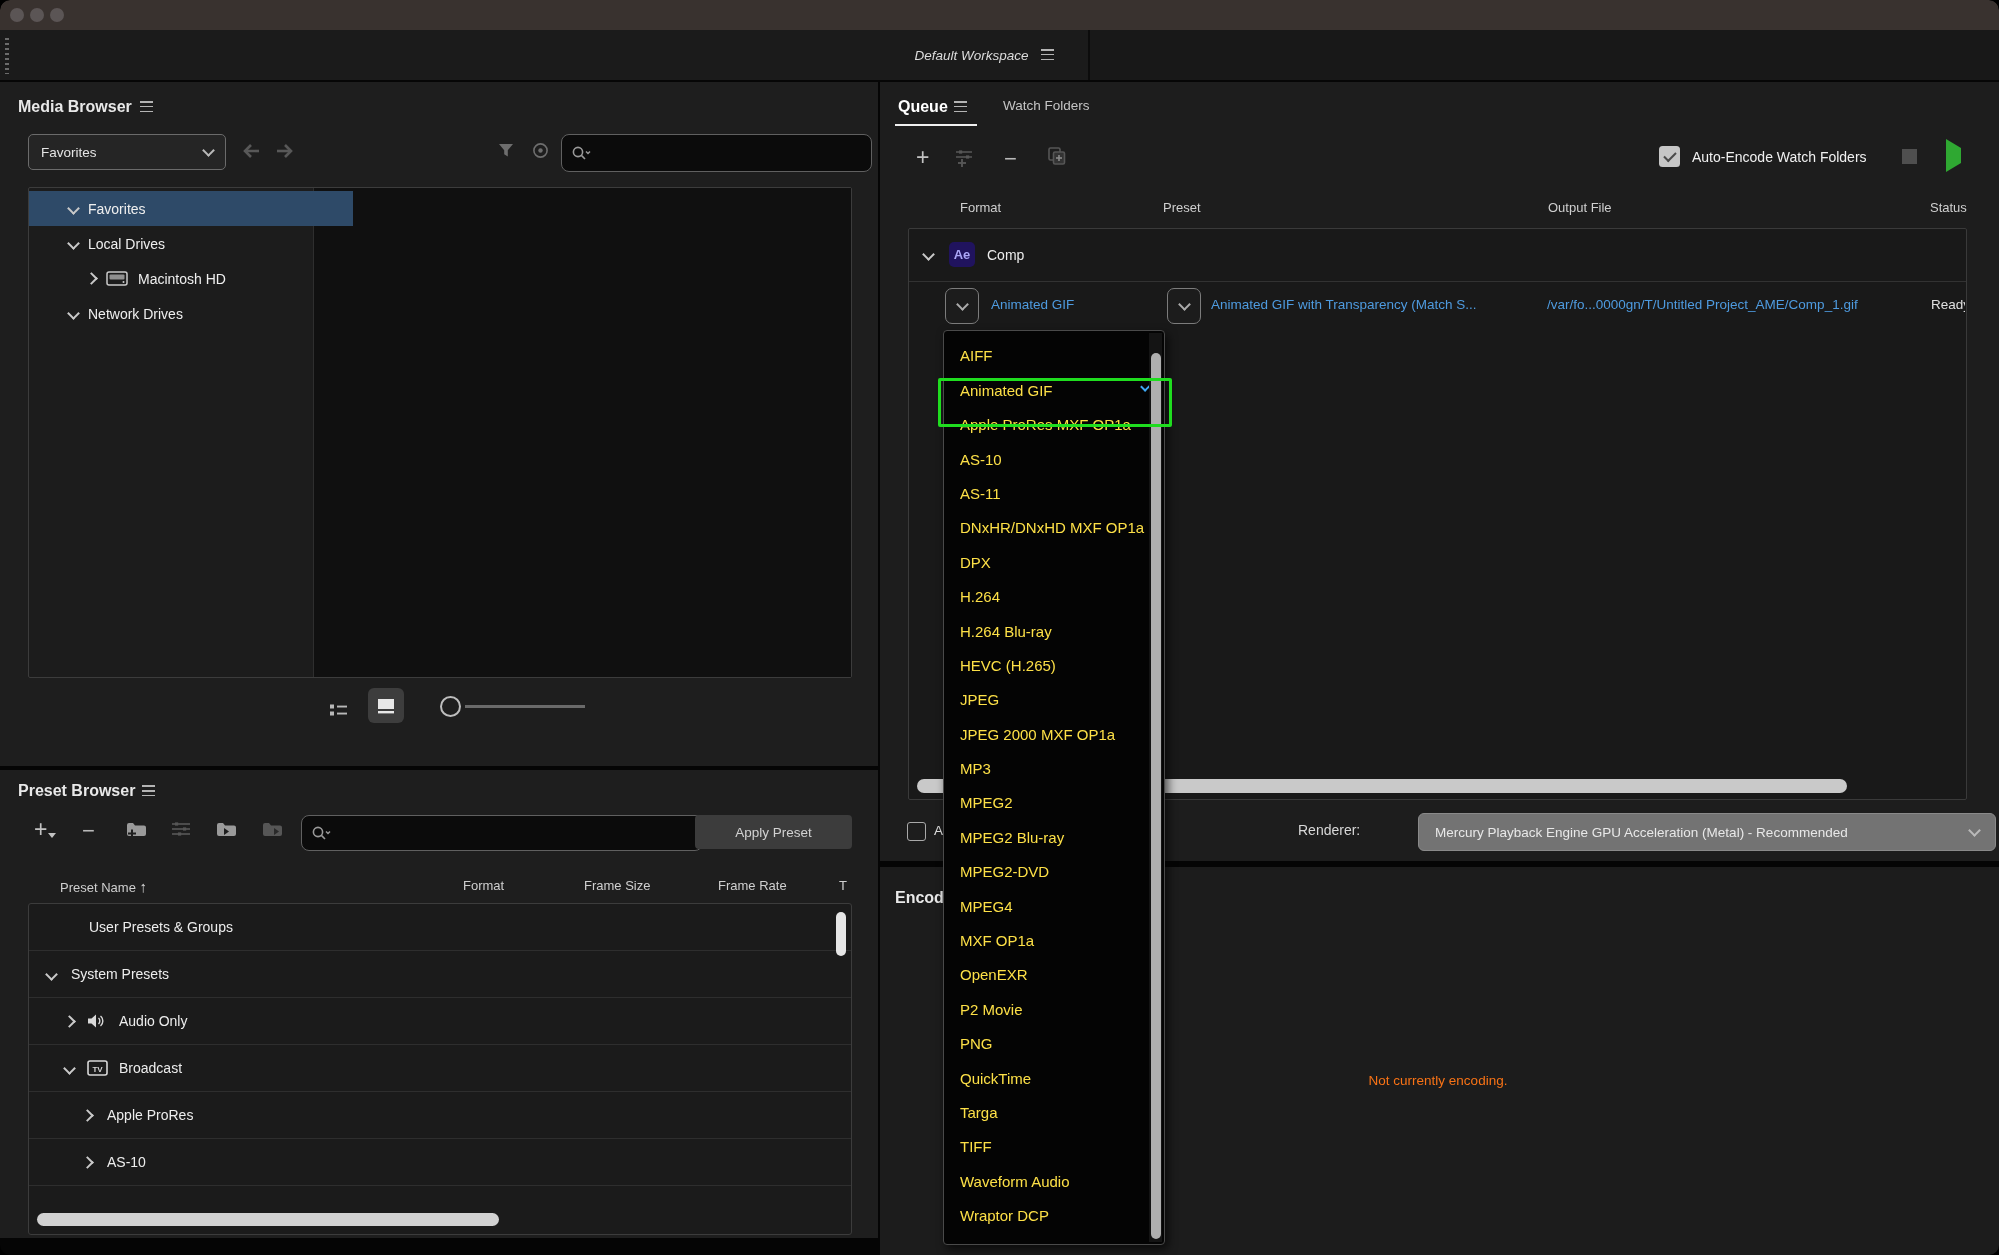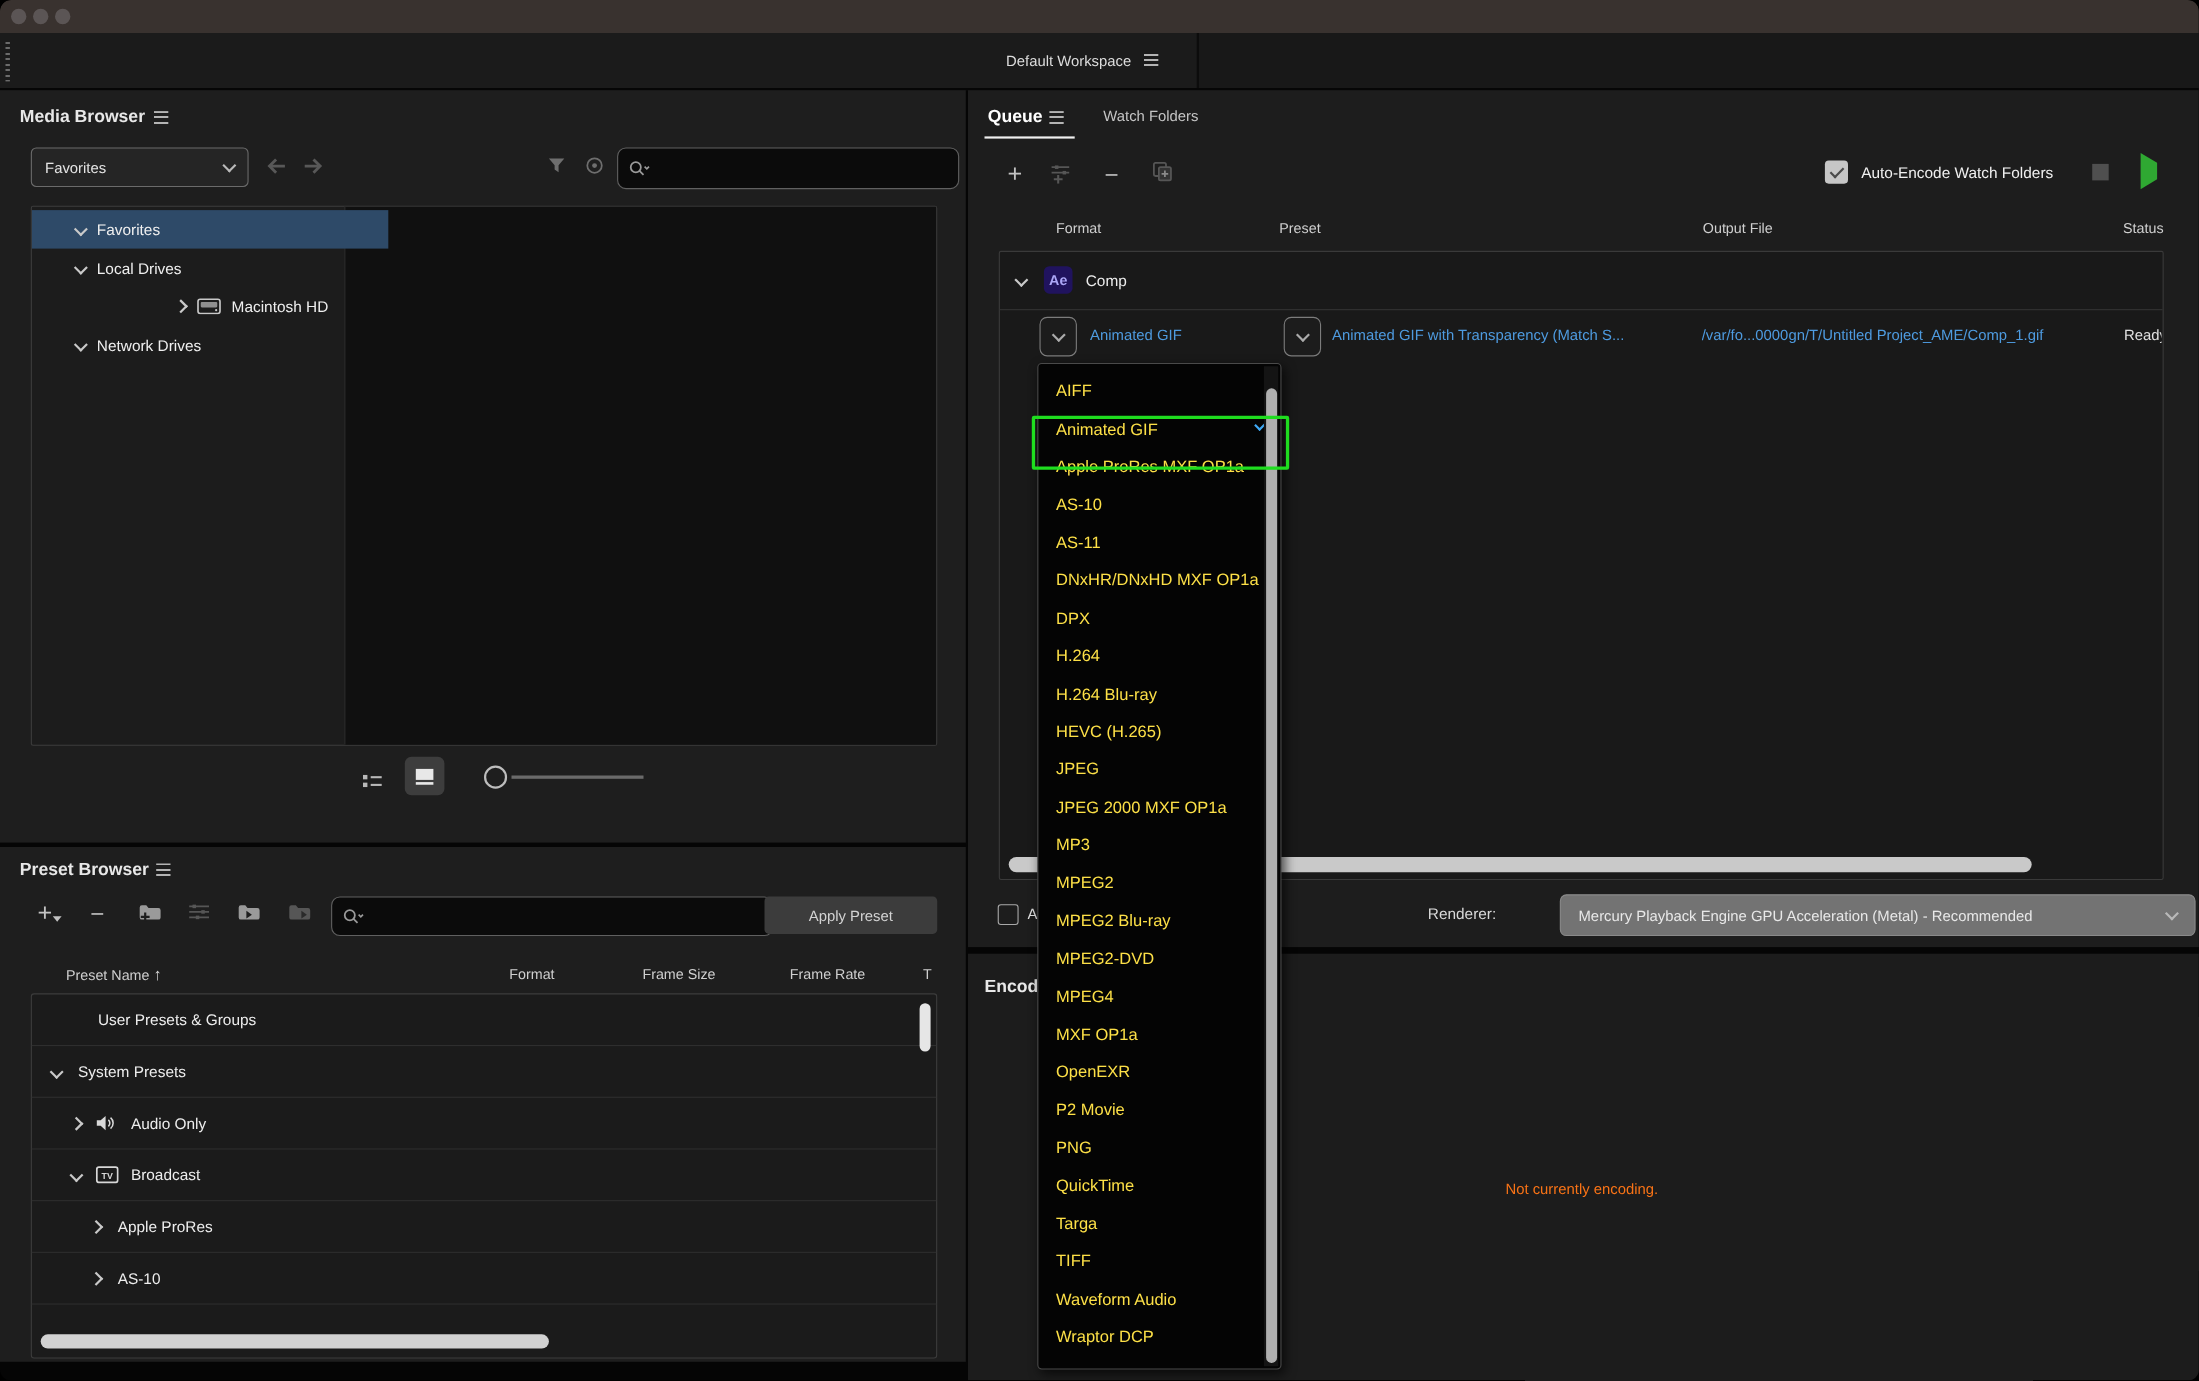--- a/index.html
+++ b/index.html
@@ -58,21 +58,21 @@
 <body>
 
 <div class="app">
 
   <div class="abs" style="left:0;top:0;width:1999px;height:30px;background:#39322F;border-radius:10px 10px 0 0;">
     <span class="abs" style="left:10px;top:8px;width:14px;height:14px;border-radius:50%;background:#5B5555;"></span>
     <span class="abs" style="left:30px;top:8px;width:14px;height:14px;border-radius:50%;background:#5B5555;"></span>
     <span class="abs" style="left:50px;top:8px;width:14px;height:14px;border-radius:50%;background:#5B5555;"></span>
   </div>
 
-  <div class="abs" style="left:0;top:30px;width:1999px;height:50px;background:#1B1B1B;border-bottom:2px solid #060606;">
+  <div class="abs" style="left:0;top:30px;width:1999px;height:50px;background:#1B1B1B;border-bottom:2px solid #060606;font-style:italic;">
     <span class="abs" style="left:5px;top:8px;width:4px;height:36px;background:repeating-linear-gradient(to bottom,#6B6B6B 0 2px,transparent 2px 5px);"></span>
     <div class="abs" style="left:1088px;top:0;width:911px;height:50px;background:#181818;border-left:2px solid #0C0C0C;"></div>
     <div class="abs" style="left:880px;top:0;width:208px;height:50px;display:flex;align-items:center;justify-content:center;gap:12px;">
       <span style="font-size:13.5px;color:#DCDCDC;">Default Workspace</span>
       <span class="hamb"></span>
     </div>
   </div>
 
   <div class="panel" style="left:0;top:82px;width:878px;height:684px;">
     <span class="abs ptitle" style="left:18px;top:16px;">Media Browser</span>
@@ -122,21 +122,21 @@
       <div class="abs" style="left:284px;top:0;right:0;bottom:0;background:#101010;border-left:1px solid #2E2E2E;"></div>
       <div class="abs" style="left:0;top:3px;width:284px;">
           <div class="tree-row sel" style="padding-left: 40px;">
             <span class="cv cv-d" style="flex:0 0 auto;"></span>
             <span>Favorites</span>
           </div>
           <div class="tree-row" style="padding-left: 40px;">
             <span class="cv cv-d" style="flex:0 0 auto;"></span>
             <span>Local Drives</span>
           </div>
-          <div class="tree-row" style="padding-left: 58px; justify-content: center;">
+          <div class="tree-row" style="padding-left: 58px;">
             <span class="cv cv-r" style="flex:0 0 auto;"></span>
             <span style="display:flex;">
               <svg width="22" height="15" viewBox="0 0 22 15">
                 <rect x="1" y="1" width="20" height="13" rx="2" fill="none" stroke="#C9C9C9" stroke-width="1.5"></rect>
                 <rect x="3.5" y="3.5" width="15" height="5" rx="1" fill="#8F8F8F"></rect>
                 <circle cx="17.5" cy="11" r="1" fill="#C9C9C9"></circle>
               </svg>
             </span>
             <span>Macintosh HD</span>
           </div>

